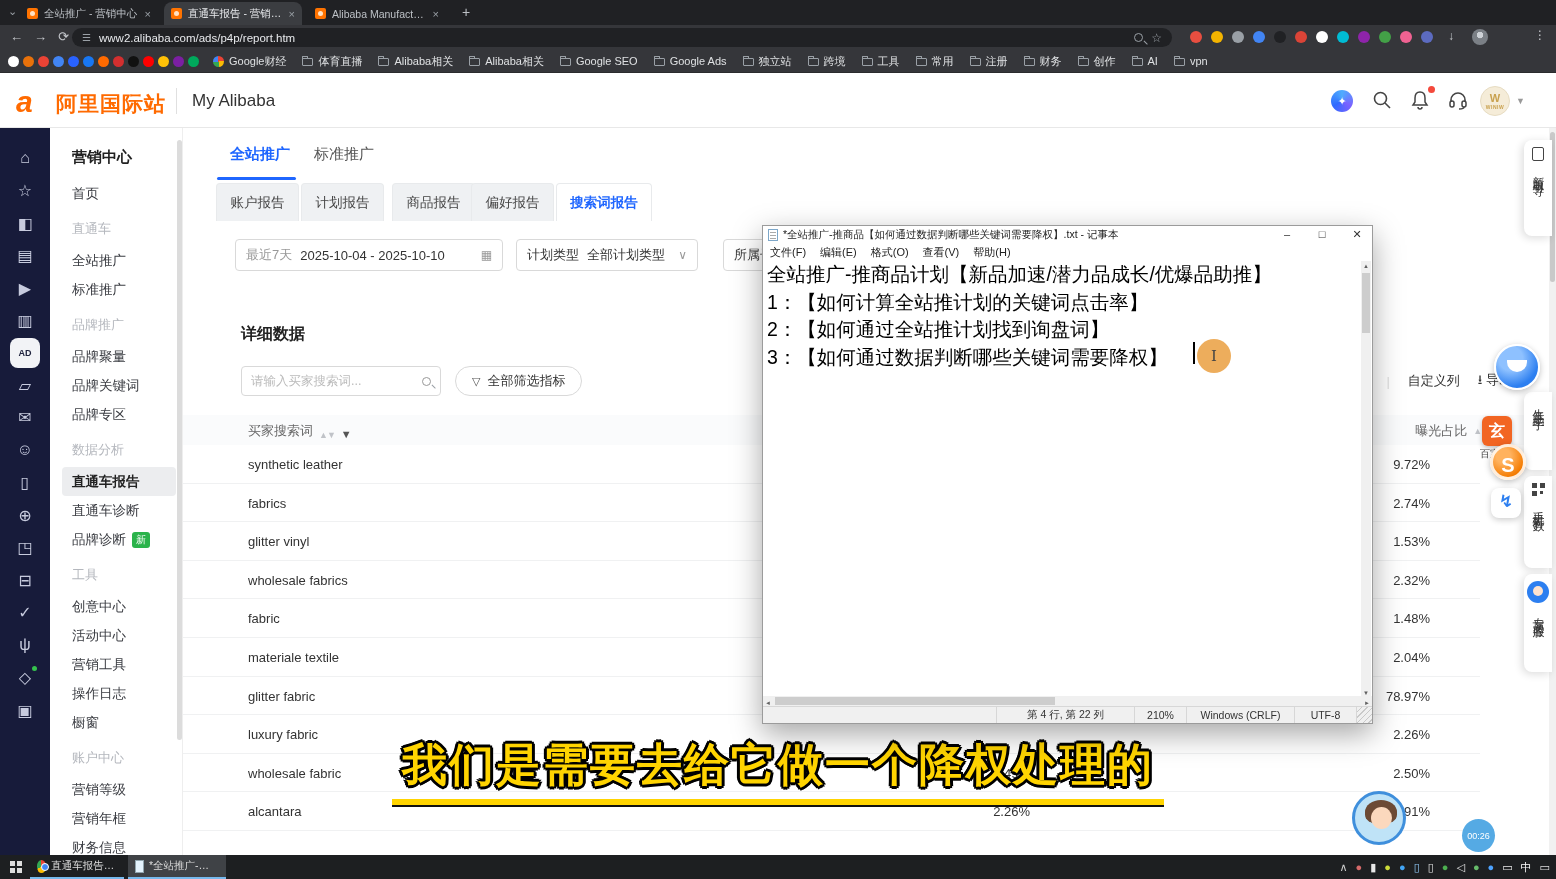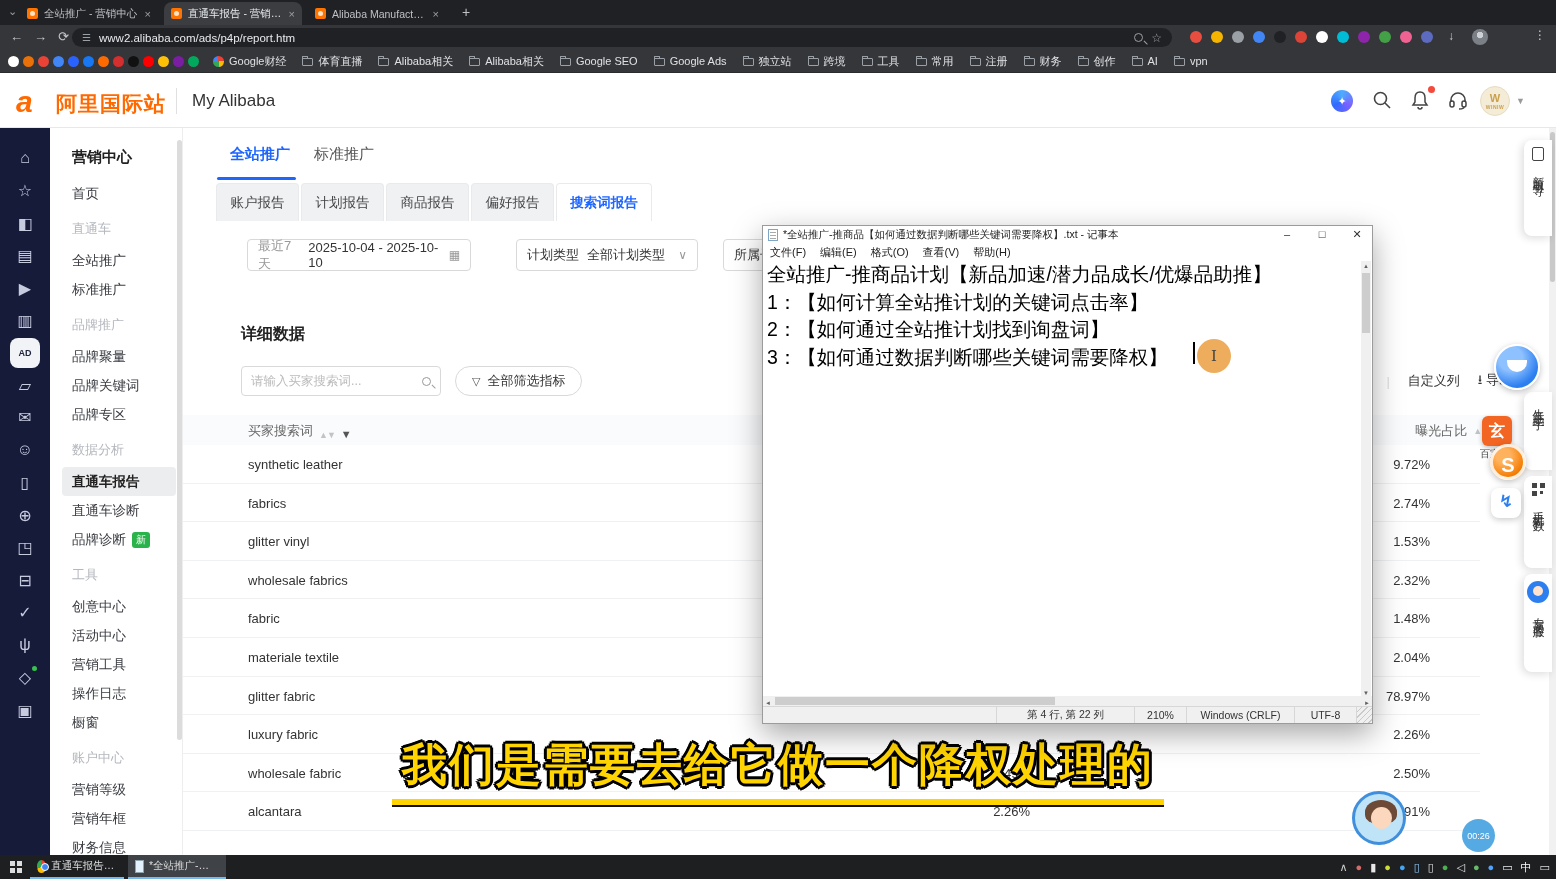--- a/index.html
+++ b/index.html
@@ -552,32 +552,32 @@
   <div id="toptab-underline"></div>
 
   <div id="subtabs">
 
   <div class="subtab" style="left: 33px;">
         <span>账户报告</span>
       </div>
       <div class="subtab" style="left: 118px;">
         <span>计划报告</span>
       </div>
-      <div class="subtab" style="left: 203px;">
+      <div class="subtab" style="left: 209px;">
         <span>商品报告</span>
       </div>
       <div class="subtab" style="left: 288px;">
         <span>偏好报告</span>
       </div>
       <div class="subtab active" style="left: 373px;">
         <span>搜索词报告</span>
       </div>
     </div>
 
-  <div class="pill" style="left:64px;width:224px">
+  <div class="pill" style="left:52px;width:268px">
     <span class="muted">最近7天</span>
     <span>2025-10-04 - 2025-10-10</span>
     <span class="cal-icon">▦</span>
   </div>
   <div class="pill" style="left:333px;width:182px">
     <span>计划类型</span>
     <span>全部计划类型</span>
     <span class="chev">∨</span>
   </div>
   <div class="pill" style="left:540px;width:160px">

